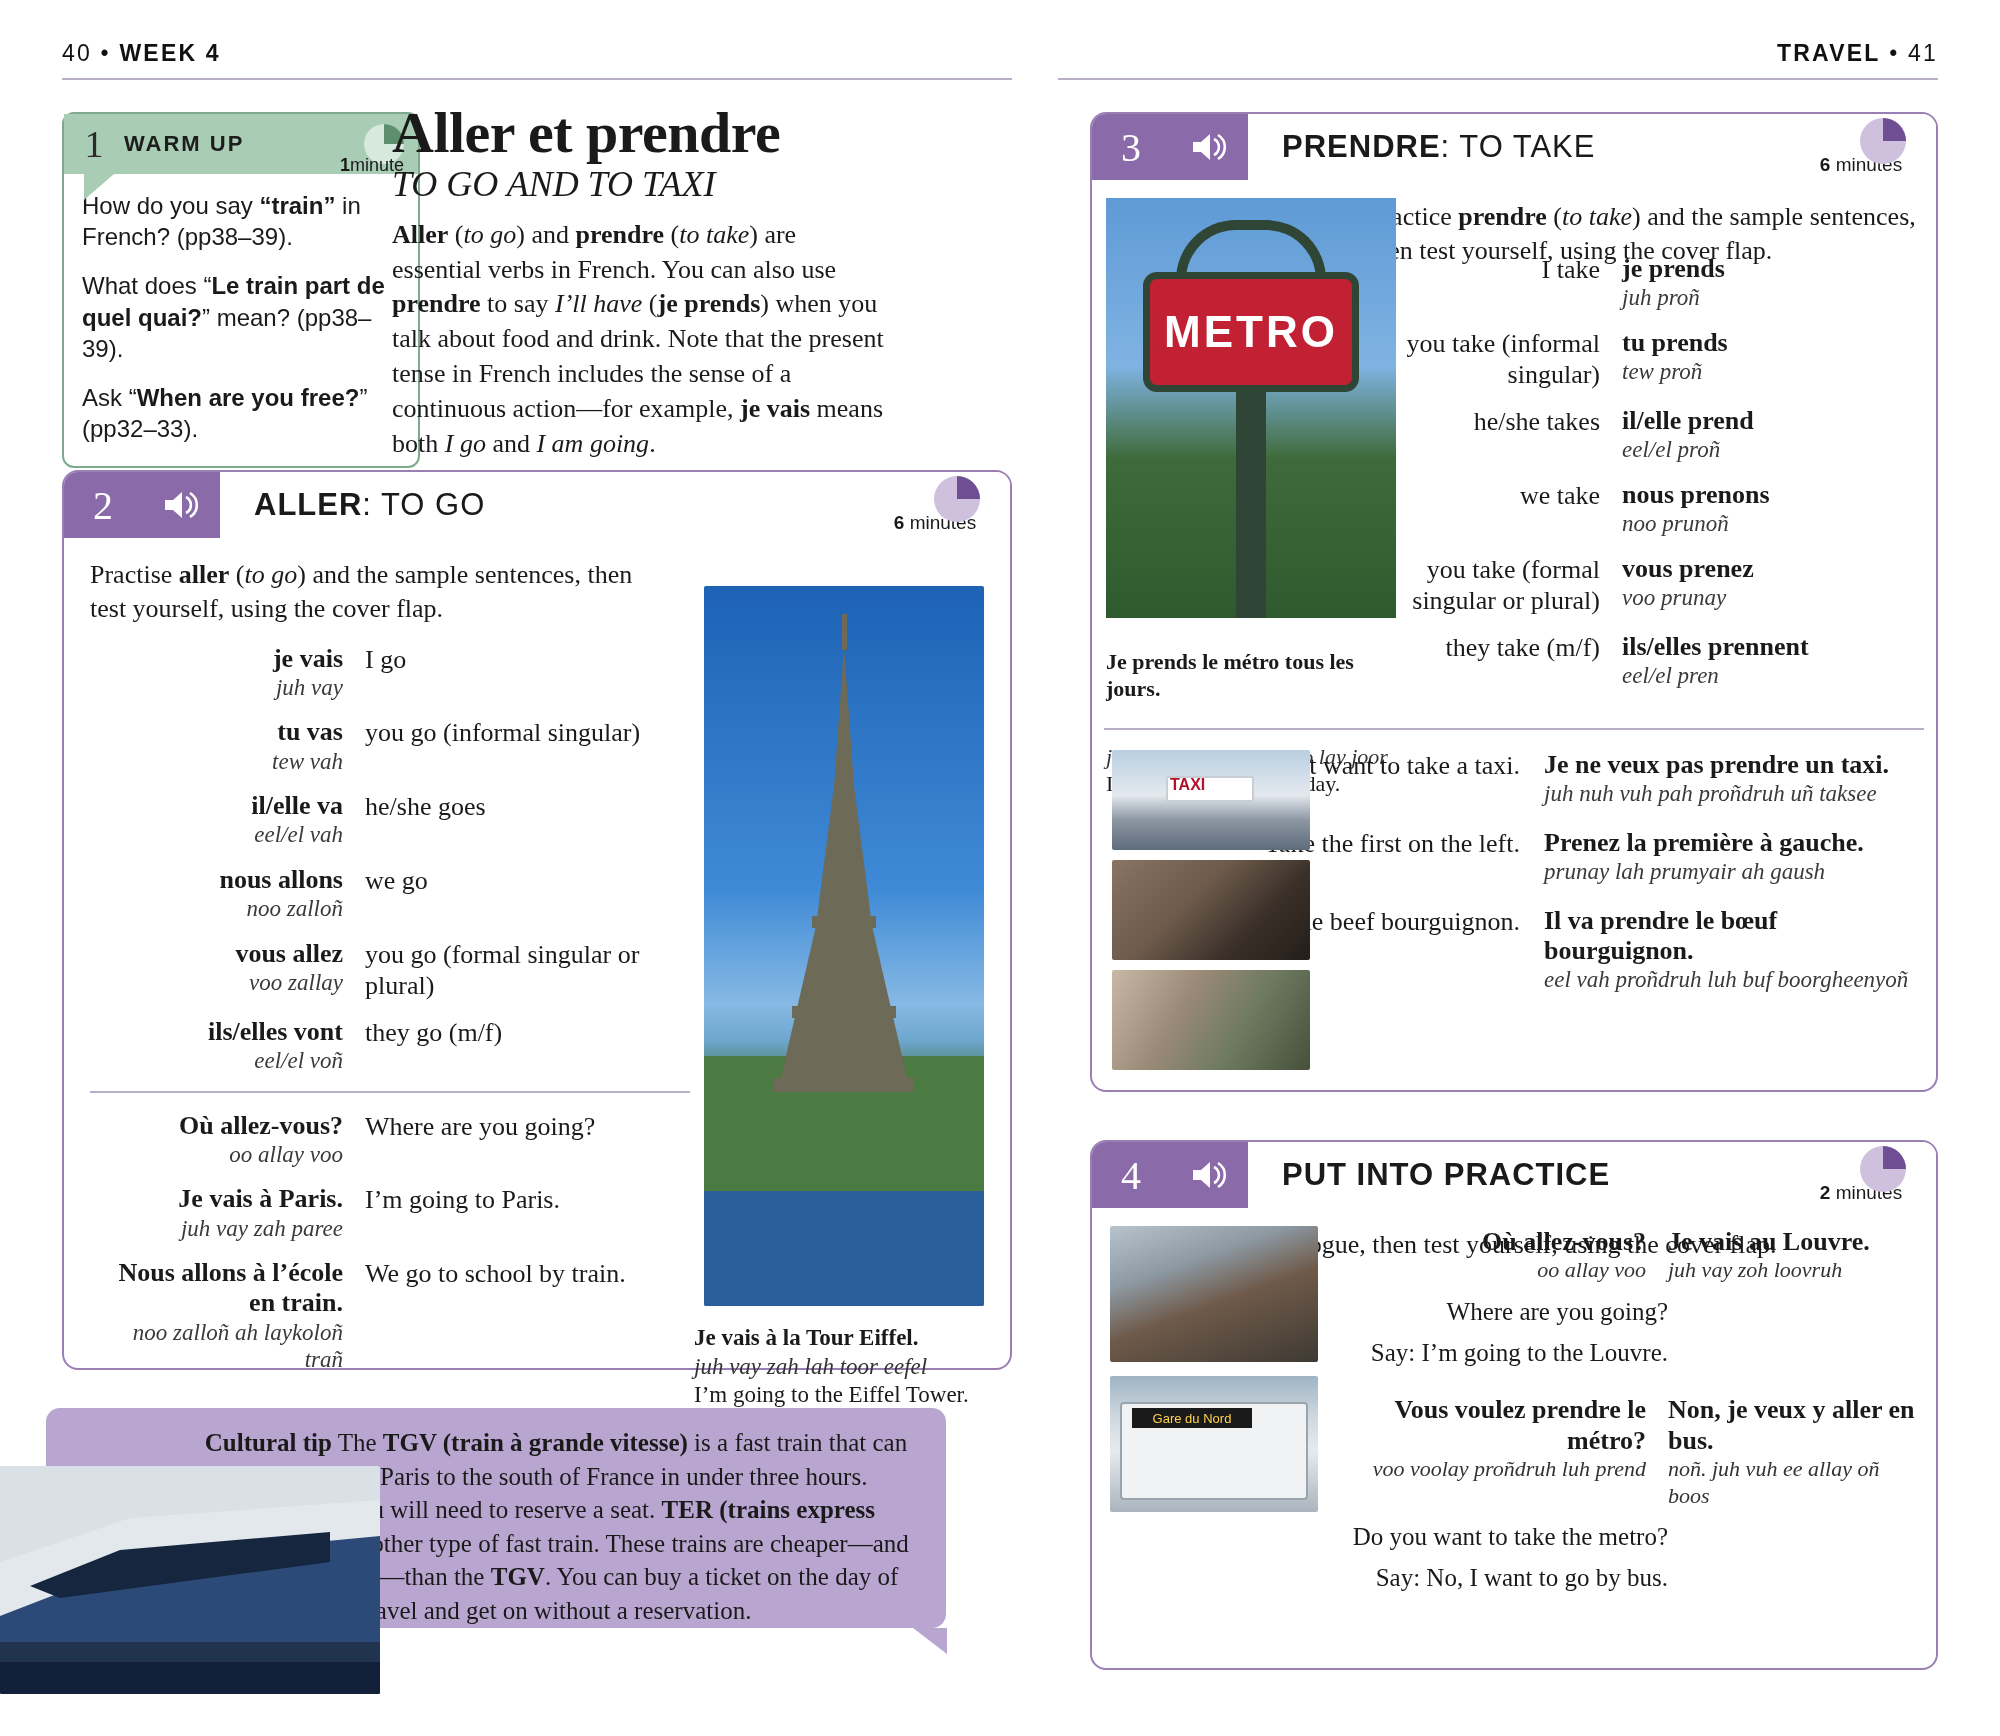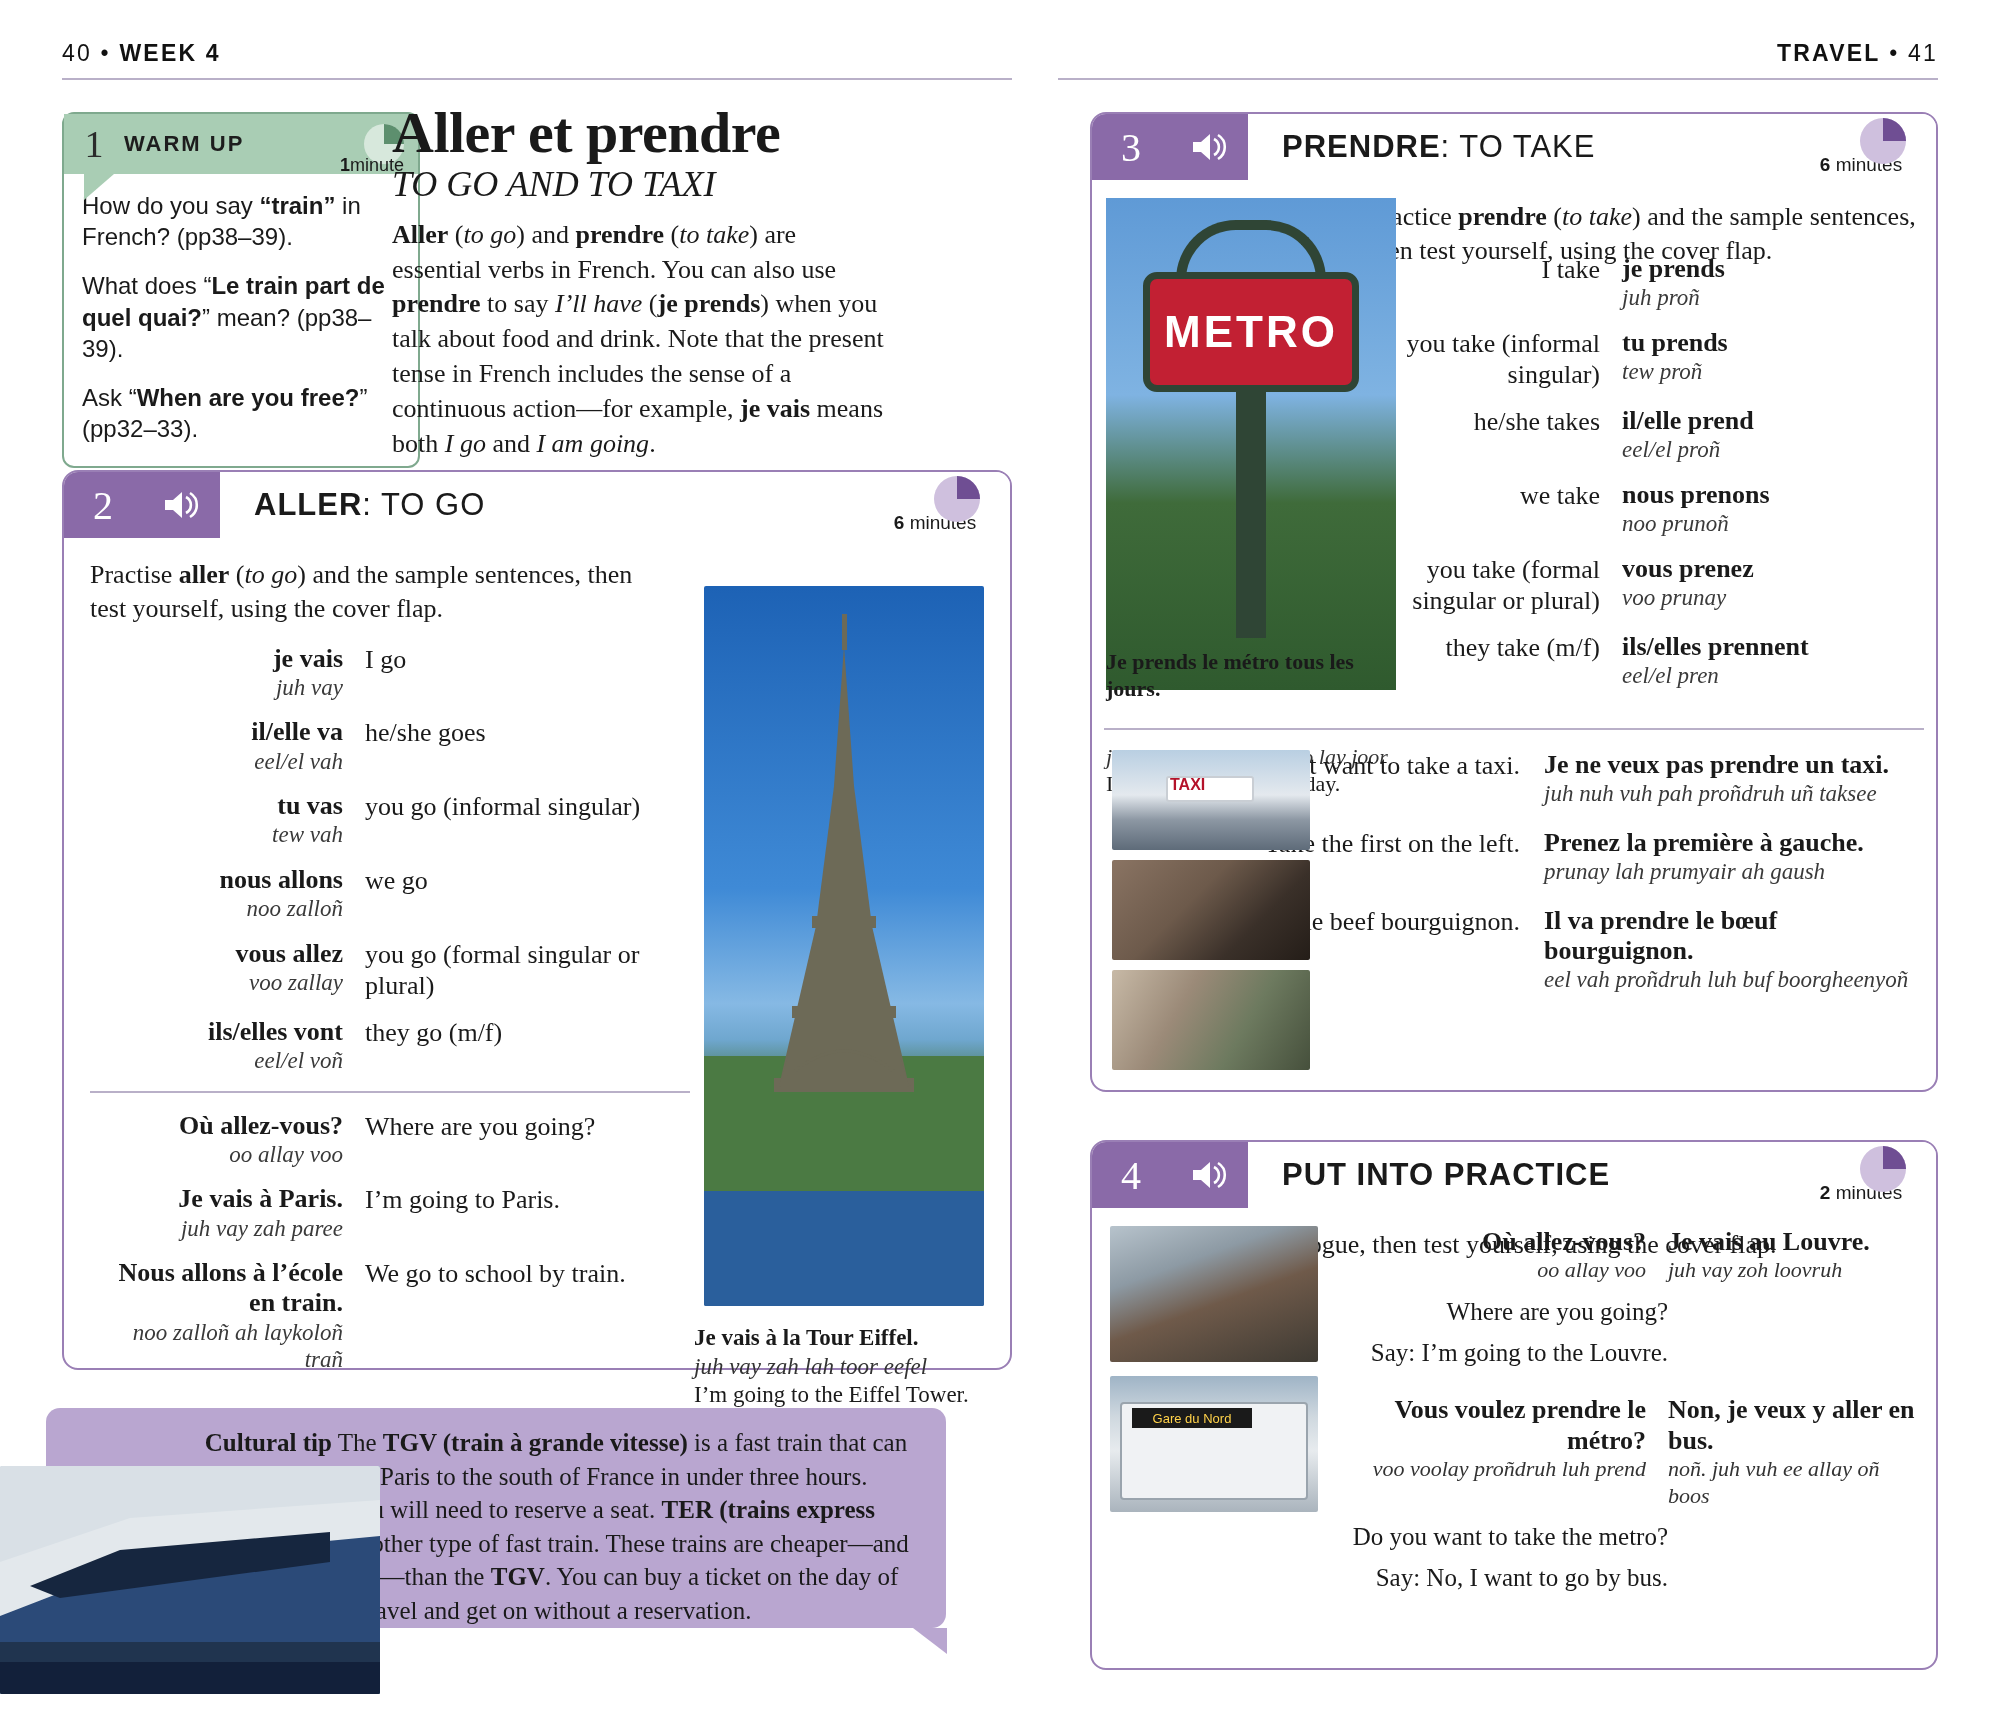--- a/index.html
+++ b/index.html
@@ -211,21 +211,21 @@
     border-radius:2px;
     overflow:hidden;
   }
 
   
   #panel3 { left:1090px; top:112px; width:848px; height:980px; }
   #p3-intro { font-size:26px; line-height:1.3; margin-left:250px; width:560px; margin-bottom:18px; }
   #p3-intro b { font-weight:700; }
   #p3-intro i { font-style:italic; }
   #metro-photo {
-    position:absolute; left:14px; top:84px; width:290px; height:492px;
+    position:absolute; left:14px; top:84px; width:290px; height:420px;
     background:linear-gradient(#5f9ad6 0%, #7fb3e2 40%, #3f6b3a 62%, #2f5a2e 100%);
     overflow:hidden;
   }
   .metro-sign {
     position:absolute; left:50%; transform:translateX(-50%);
     top:74px; width:216px; height:120px;
     background:#c22033; border:7px solid #2f4535; border-radius:14px;
     display:flex; align-items:center; justify-content:center;
     color:#fff; font-family:"Liberation Sans", sans-serif;
     font-size:44px; font-weight:700; letter-spacing:3px;
@@ -358,34 +358,34 @@
           <div class="vleft">
             <div class="fr">je vais</div>
             <div class="ph">juh vay</div>
           </div>
           <div class="vright">
               <div class="en">I go</div>
             </div>
         </div>
         <div class="vrow">
           <div class="vleft">
+            <div class="fr">tu vas</div>
+            <div class="ph">tew vah</div>
+          </div>
+          <div class="vright">
+              <div class="en">you go (informal singular)</div>
+            </div>
+        </div>
+        <div class="vrow">
+          <div class="vleft">
             <div class="fr">il/elle va</div>
             <div class="ph">eel/el vah</div>
           </div>
           <div class="vright">
               <div class="en">he/she goes</div>
-            </div>
-        </div>
-        <div class="vrow">
-          <div class="vleft">
-            <div class="fr">tu vas</div>
-            <div class="ph">tew vah</div>
-          </div>
-          <div class="vright">
-              <div class="en">you go (informal singular)</div>
             </div>
         </div>
         <div class="vrow">
           <div class="vleft">
             <div class="fr">nous allons</div>
             <div class="ph">noo zalloñ</div>
           </div>
           <div class="vright">
               <div class="en">we go</div>
             </div>

